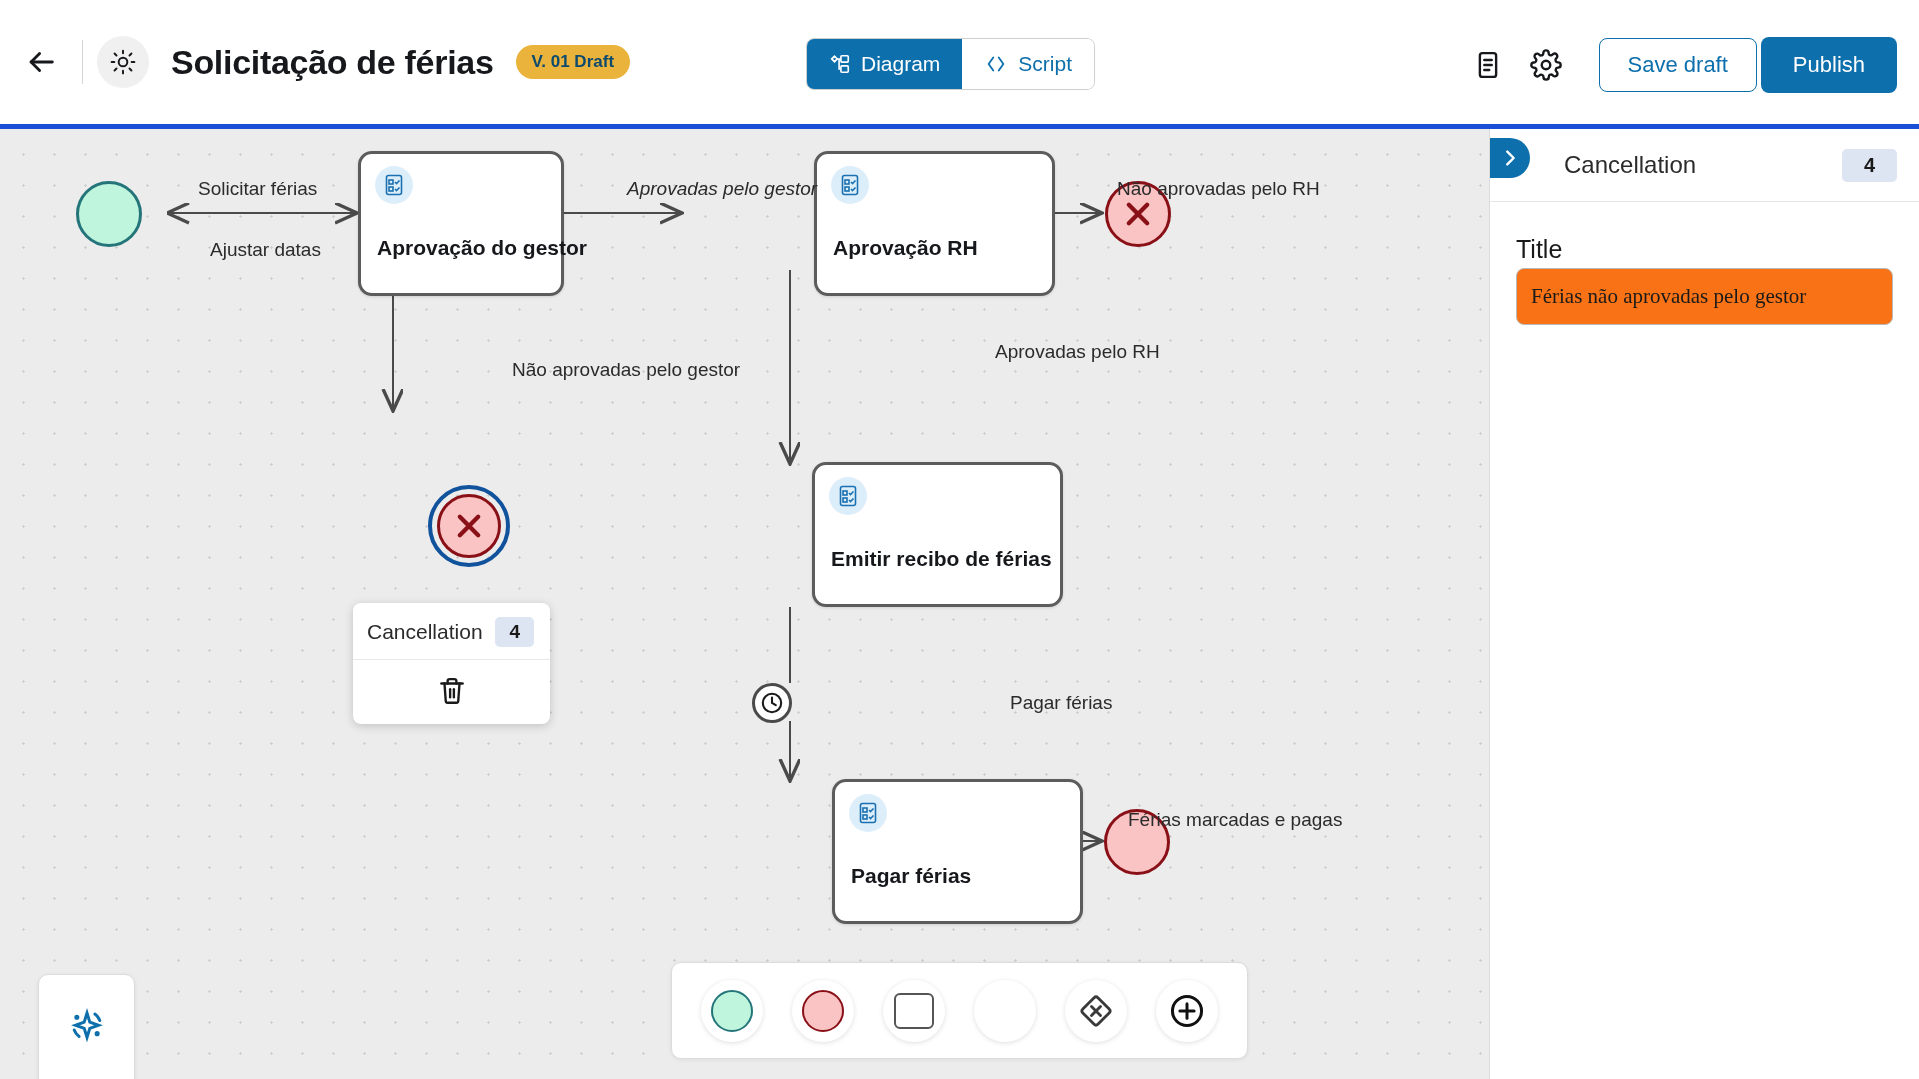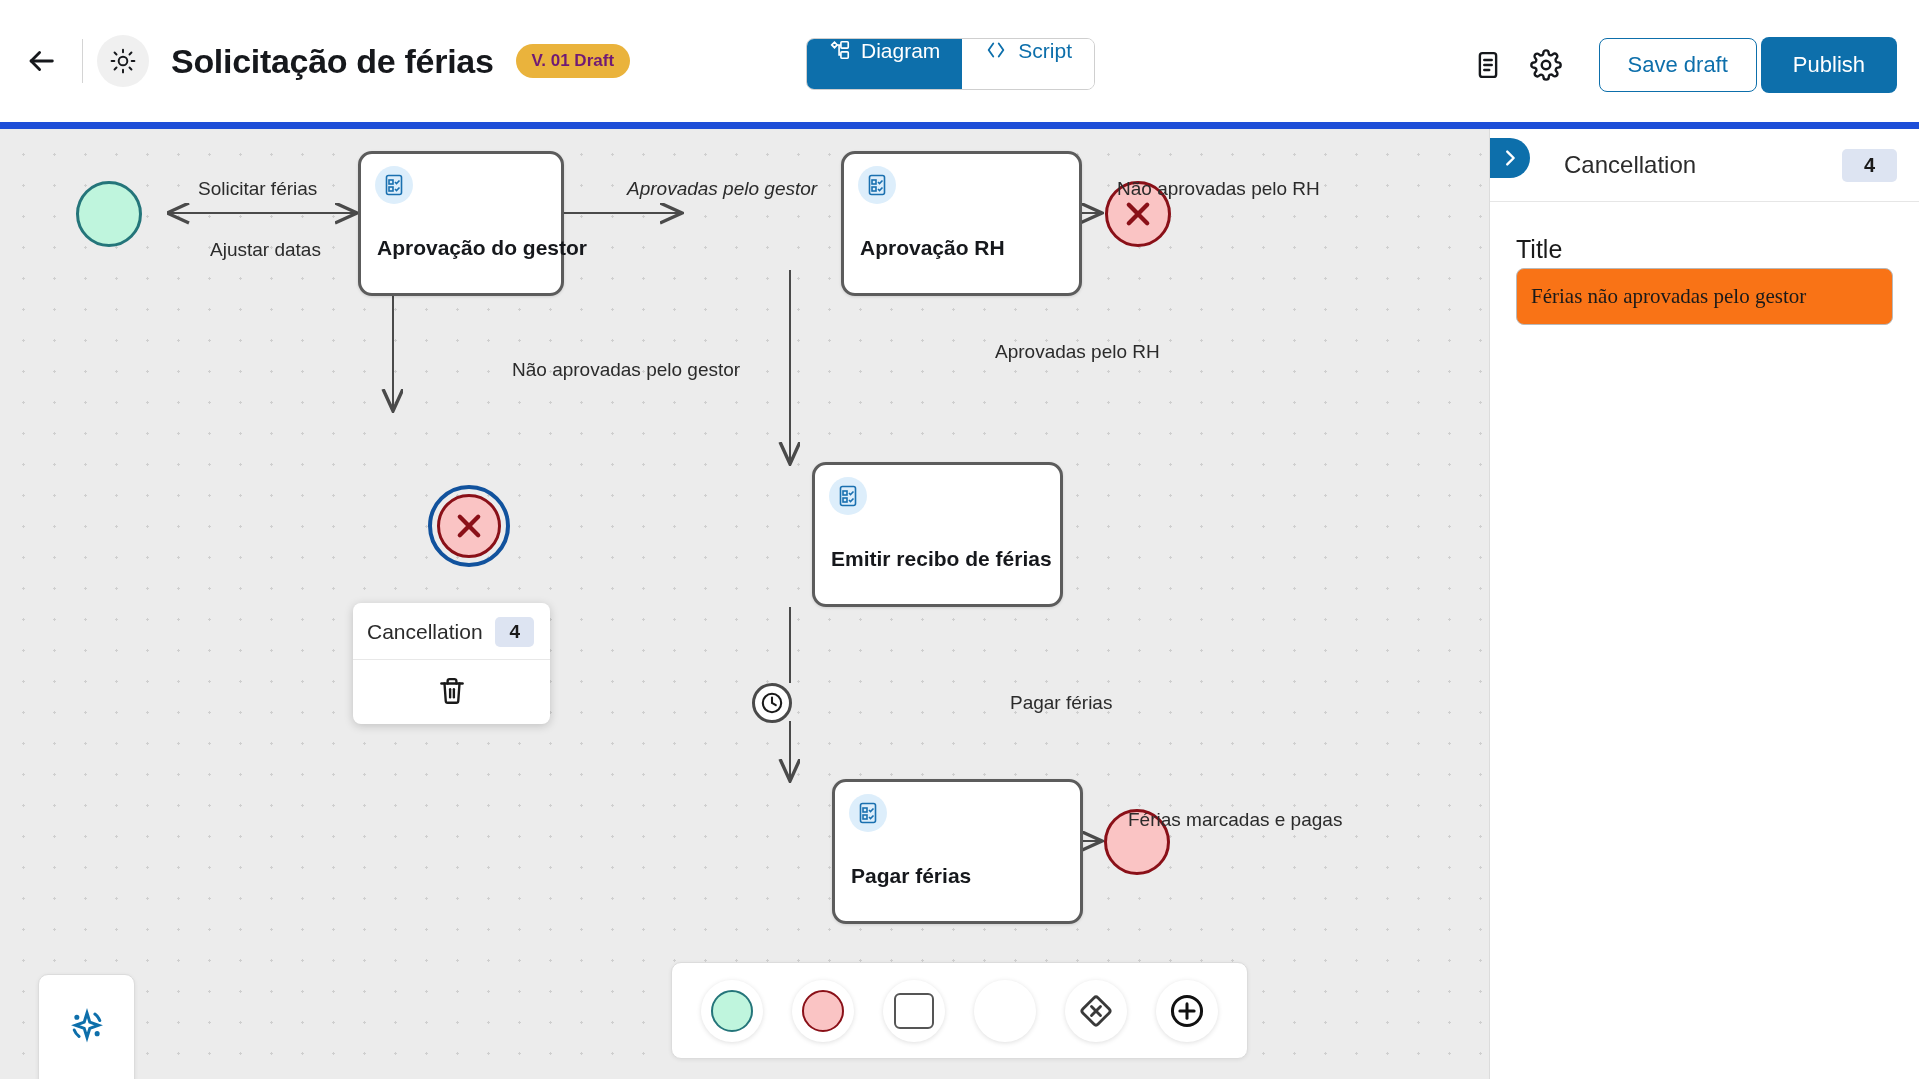--- a/index.html
+++ b/index.html
@@ -8,21 +8,21 @@
     font-family: "Liberation Sans", sans-serif;
     background: #ffffff;
     overflow: hidden;
   }
 
   
   .header {
     position: absolute; top: 0; left: 0;
     width: 1919px; height: 129px;
     background: #ffffff;
-    border-bottom: 7px solid #1d4ed8;
+    border-bottom: 5px solid #1d4ed8;
     display: flex; align-items: center;
   }
   .back-btn {
     margin-left: 14px; width: 54px; height: 54px;
     display: flex; align-items: center; justify-content: center;
     cursor: pointer; border-radius: 6px;
   }
   .hdr-divider {
     width: 1px; height: 44px; background: #d4d4d4; margin: 0 14px;
   }
@@ -31,34 +31,34 @@
     background: #f0f0f0;
     display: flex; align-items: center; justify-content: center;
   }
   .doc-title {
     margin-left: 22px;
     font-size: 34px; font-weight: 700; color: #16181c;
     letter-spacing: -0.3px; white-space: nowrap;
   }
   .version-badge {
     margin-left: 22px;
-    background: #eab33c; color: #701a75;
+    background: #eab33c; color: #0c4a6e;
     font-size: 17px; font-weight: 700;
     padding: 7px 16px; border-radius: 18px;
     white-space: nowrap;
   }
 
   .tab-switch {
     position: absolute; left: 806px; top: 38px;
     display: flex; height: 52px;
     border: 1px solid #cfcfcf; border-radius: 8px;
     overflow: hidden; background: #fff;
   }
   .tab {
-    display: flex; gap: 10px;
+    display: flex; align-items: center; gap: 10px;
     padding: 0 22px; font-size: 21px;
     cursor: pointer; background: #fff; color: #0d6fab;
   }
   .tab.active { background: #0d6fab; color: #ffffff; }
 
   .hdr-right {
     position: absolute; right: 22px; top: 0; height: 129px;
     display: flex; align-items: center; gap: 0;
   }
   .icon-btn {
@@ -351,21 +351,21 @@
         <rect x="4.5" y="2.5" width="15" height="19" rx="2"></rect>
         <rect x="7" y="7" width="4" height="4"></rect>
           <path d="M13 9 l1.5 1.5 L17.5 7.5"></path>
         <rect x="7" y="14" width="4" height="4"></rect>
           <path d="M13 16 l1.5 1.5 L17.5 14.5"></path>
       </svg>
     </div>
     <div class="node-label" style="top:82px;">Aprovação do gestor</div>
   </div>
 
-  <div class="node-task" style="left:841px;top:22px;width:241px;height:145px;text-decoration:underline;">
+  <div class="node-task" style="left:814px;top:22px;width:241px;height:145px;text-decoration:underline;">
     <div class="node-icon-bg">
       <svg width="24" height="24" viewBox="0 0 24 24" fill="none" stroke="#1a70b0" stroke-width="1.6">
         <rect x="4.5" y="2.5" width="15" height="19" rx="2"></rect>
         <rect x="7" y="7" width="4" height="4"></rect>
           <path d="M13 9 l1.5 1.5 L17.5 7.5"></path>
         <rect x="7" y="14" width="4" height="4"></rect>
           <path d="M13 16 l1.5 1.5 L17.5 14.5"></path>
       </svg>
     </div>
     <div class="node-label" style="top:82px;">Aprovação RH</div>

